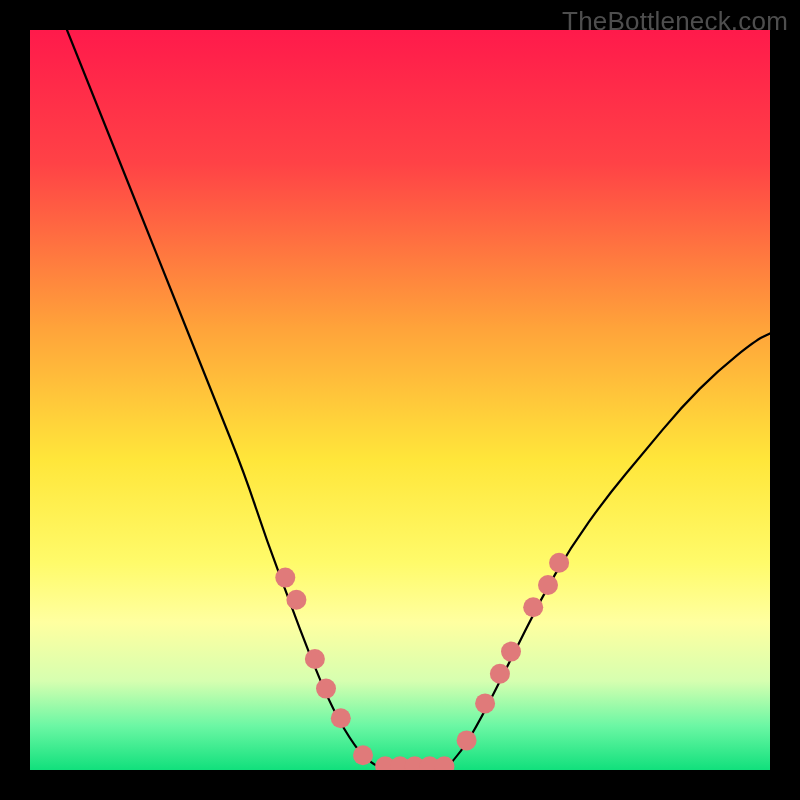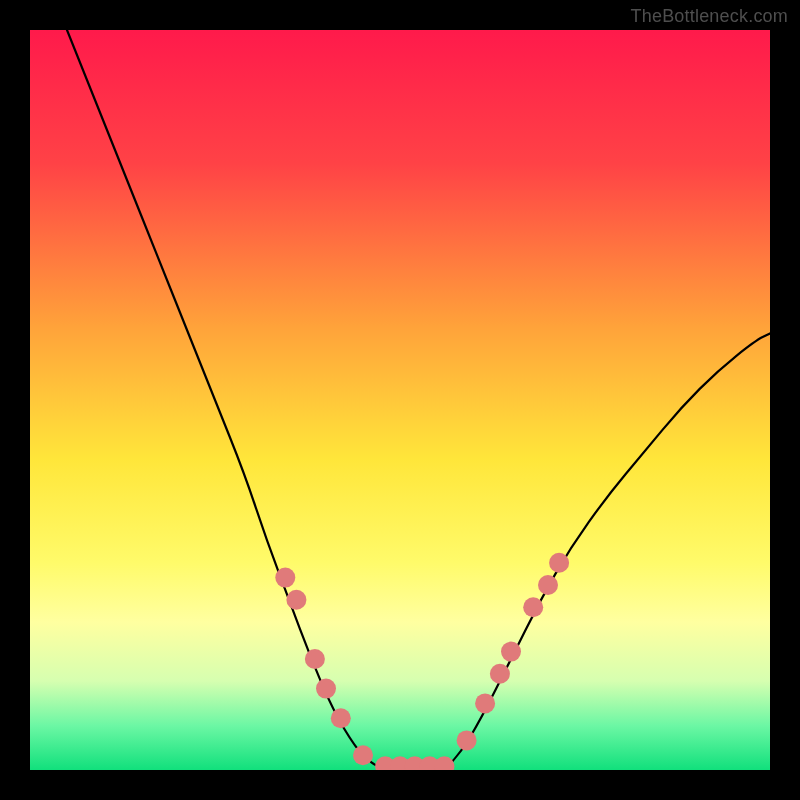--- a/index.html
+++ b/index.html
@@ -24,21 +24,21 @@
     left: 30px;
     top: 30px;
     width: 740px;
     height: 740px;
     
   }
   .watermark {
     position: absolute;
     top: 6px;
     right: 12px;
-    font-size: 18px;
+    font-size: 26px;
     font-weight: 500;
     color: #4e4e4e;
     letter-spacing: 0.2px;
     user-select: none;
   }
   svg { display: block; }
 </style>
 </head>
 <body>
 

